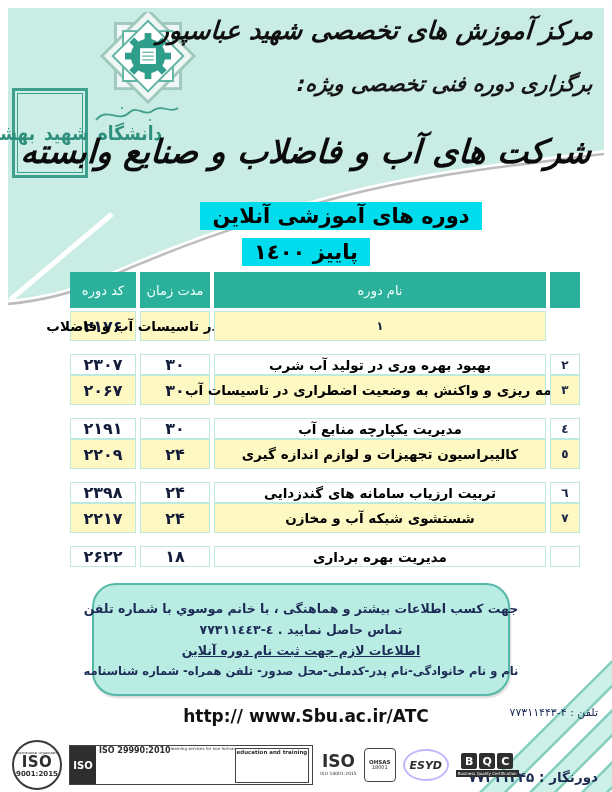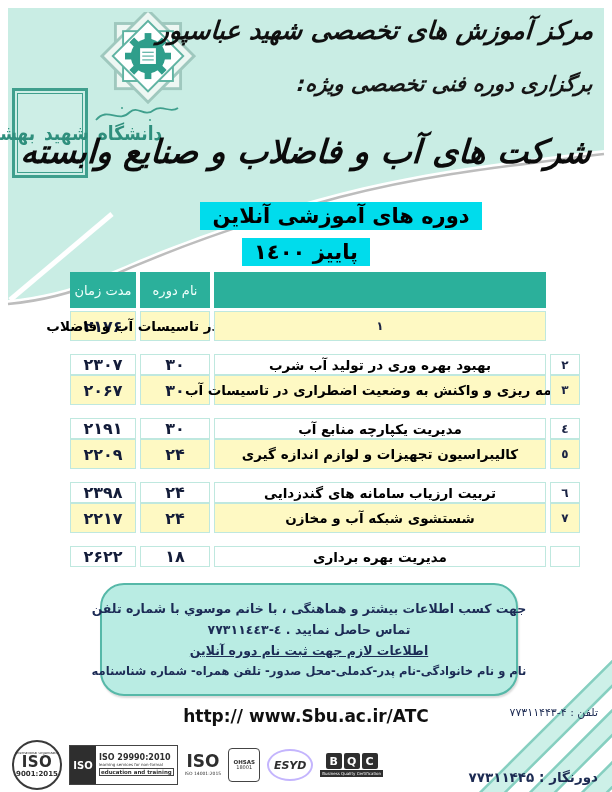--- a/index.html
+++ b/index.html
@@ -57,21 +57,21 @@
     border:1px solid #bfe8df;box-sizing:border-box;font-weight:bold;
   }
   .trow.odd  .cell{background:#fef9c3;}
   .trow.even .cell{background:#ffffff;margin-top:11px;}
   .cell.code,.cell.dur{font-size:16px;color:#131c39;}
   .cell.name{font-size:13.5px;color:#000;direction:rtl;white-space:nowrap;overflow:visible;}
   .cell.num{font-size:12px;color:#1a2344;}
 
   
   .contact-box{
-    left:100px;top:583px;width:418px;height:113px;background:#b9ece3;
+    left:92px;top:583px;width:418px;height:113px;background:#b9ece3;
     border:2px solid #56b8a8;border-radius:24px;box-sizing:border-box;
     display:flex;flex-direction:column;align-items:center;justify-content:center;
     gap:6px;color:#1c2b55;font-weight:bold;box-shadow:1px 2px 2px rgba(0,0,0,0.15);
   }
   .cline{font-size:12.5px;direction:rtl;text-align:center;white-space:nowrap;}
   .cline.ltrline{direction:ltr;}
   .cline .num-ltr{font-weight:bold;}
   .cline.underl{text-decoration:underline;}
   .cline.small{font-size:11.5px;}
 
@@ -85,21 +85,21 @@
   .badge{color:#2e2e2e;}
   .iso-circle{
     width:50px;height:50px;border:2px solid #3a3a3a;border-radius:50%;box-sizing:border-box;
     display:flex;flex-direction:column;align-items:center;justify-content:center;line-height:1;
   }
   .iso-circle .ring{font-size:3.5px;white-space:nowrap;overflow:hidden;max-width:44px;}
   .iso-circle .big{font-size:15px;font-weight:bold;letter-spacing:0.5px;}
   .iso-circle .sub{font-size:7px;font-weight:bold;margin-top:1px;}
   .iso-29990{display:flex;height:38px;border:1px solid #444;}
   .iso-29990 .dark{width:26px;background:#2e2e2e;color:#fff;display:flex;align-items:center;justify-content:center;font-size:10px;font-weight:bold;}
-  .iso-29990 .right{padding:1px 3px;display:flex;flex-direction:column;justify-content:center;line-height:1.1;}
+  .iso-29990 .right{padding:1px 3px;display:flex;flex-direction:row;justify-content:center;line-height:1.1;}
   .iso-29990 .t1{font-size:8px;font-weight:bold;}
   .iso-29990 .t2{font-size:4px;}
   .iso-29990 .t3{font-size:5.5px;font-weight:bold;border:1px solid #444;padding:0 1px;margin-top:1px;}
   .iso-14001{display:flex;flex-direction:column;align-items:center;line-height:1;}
   .iso-14001 .big{font-size:17px;font-weight:bold;}
   .iso-14001 .sub{font-size:4.5px;margin-top:2px;}
   .ohsas{display:flex;flex-direction:column;align-items:center;justify-content:center;border:1px solid #444;border-radius:4px;width:30px;height:32px;line-height:1.1;}
   .ohsas .t1{font-size:5.5px;font-weight:bold;}
   .ohsas .t2{font-size:5px;}
   .esyd{
@@ -182,20 +182,21 @@
 <div class="layer main-title">شرکت های آب و فاضلاب و صنایع وابسته</div>
 <div class="layer hl-wrap hl1">
   <span class="hl">دوره های آموزشی آنلاین</span>
 </div>
 <div class="layer hl-wrap hl2">
   <span class="hl">پاییز ١٤٠٠</span>
 </div>
 
 <div class="layer table">
   <div class="thead">
+    <div>کد دوره</div>
     <div>مدت زمان</div>
     <div>نام دوره</div>
     <div></div>
   </div>
   <div>
       <div class="trow odd">
         <div class="cell code">۲۱۷۶</div>
         <div class="cell name">اصول ایمنی در تاسیسات آب و فاضلاب</div>
         <div class="cell num">١</div>
       </div>

